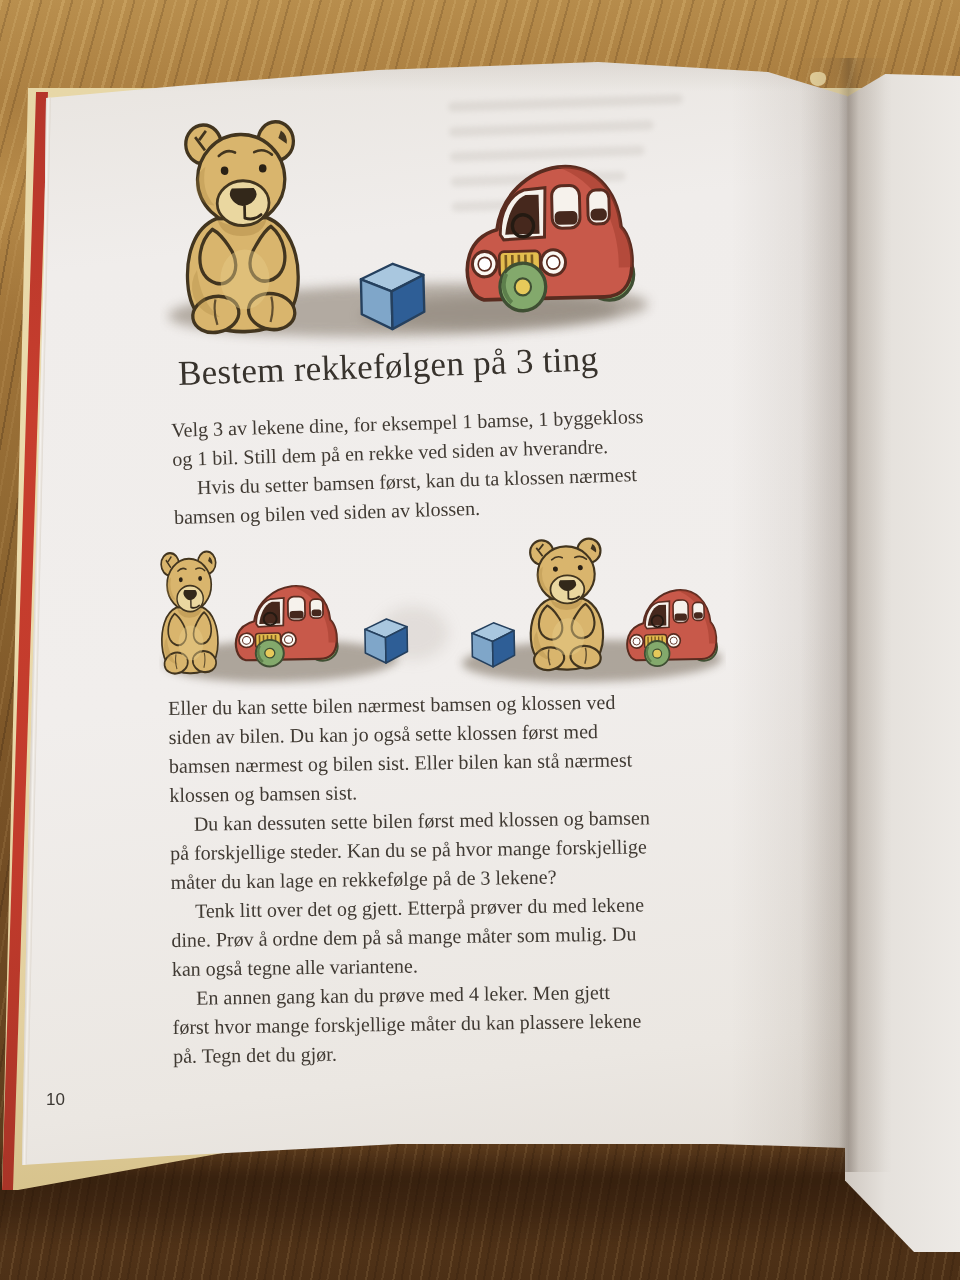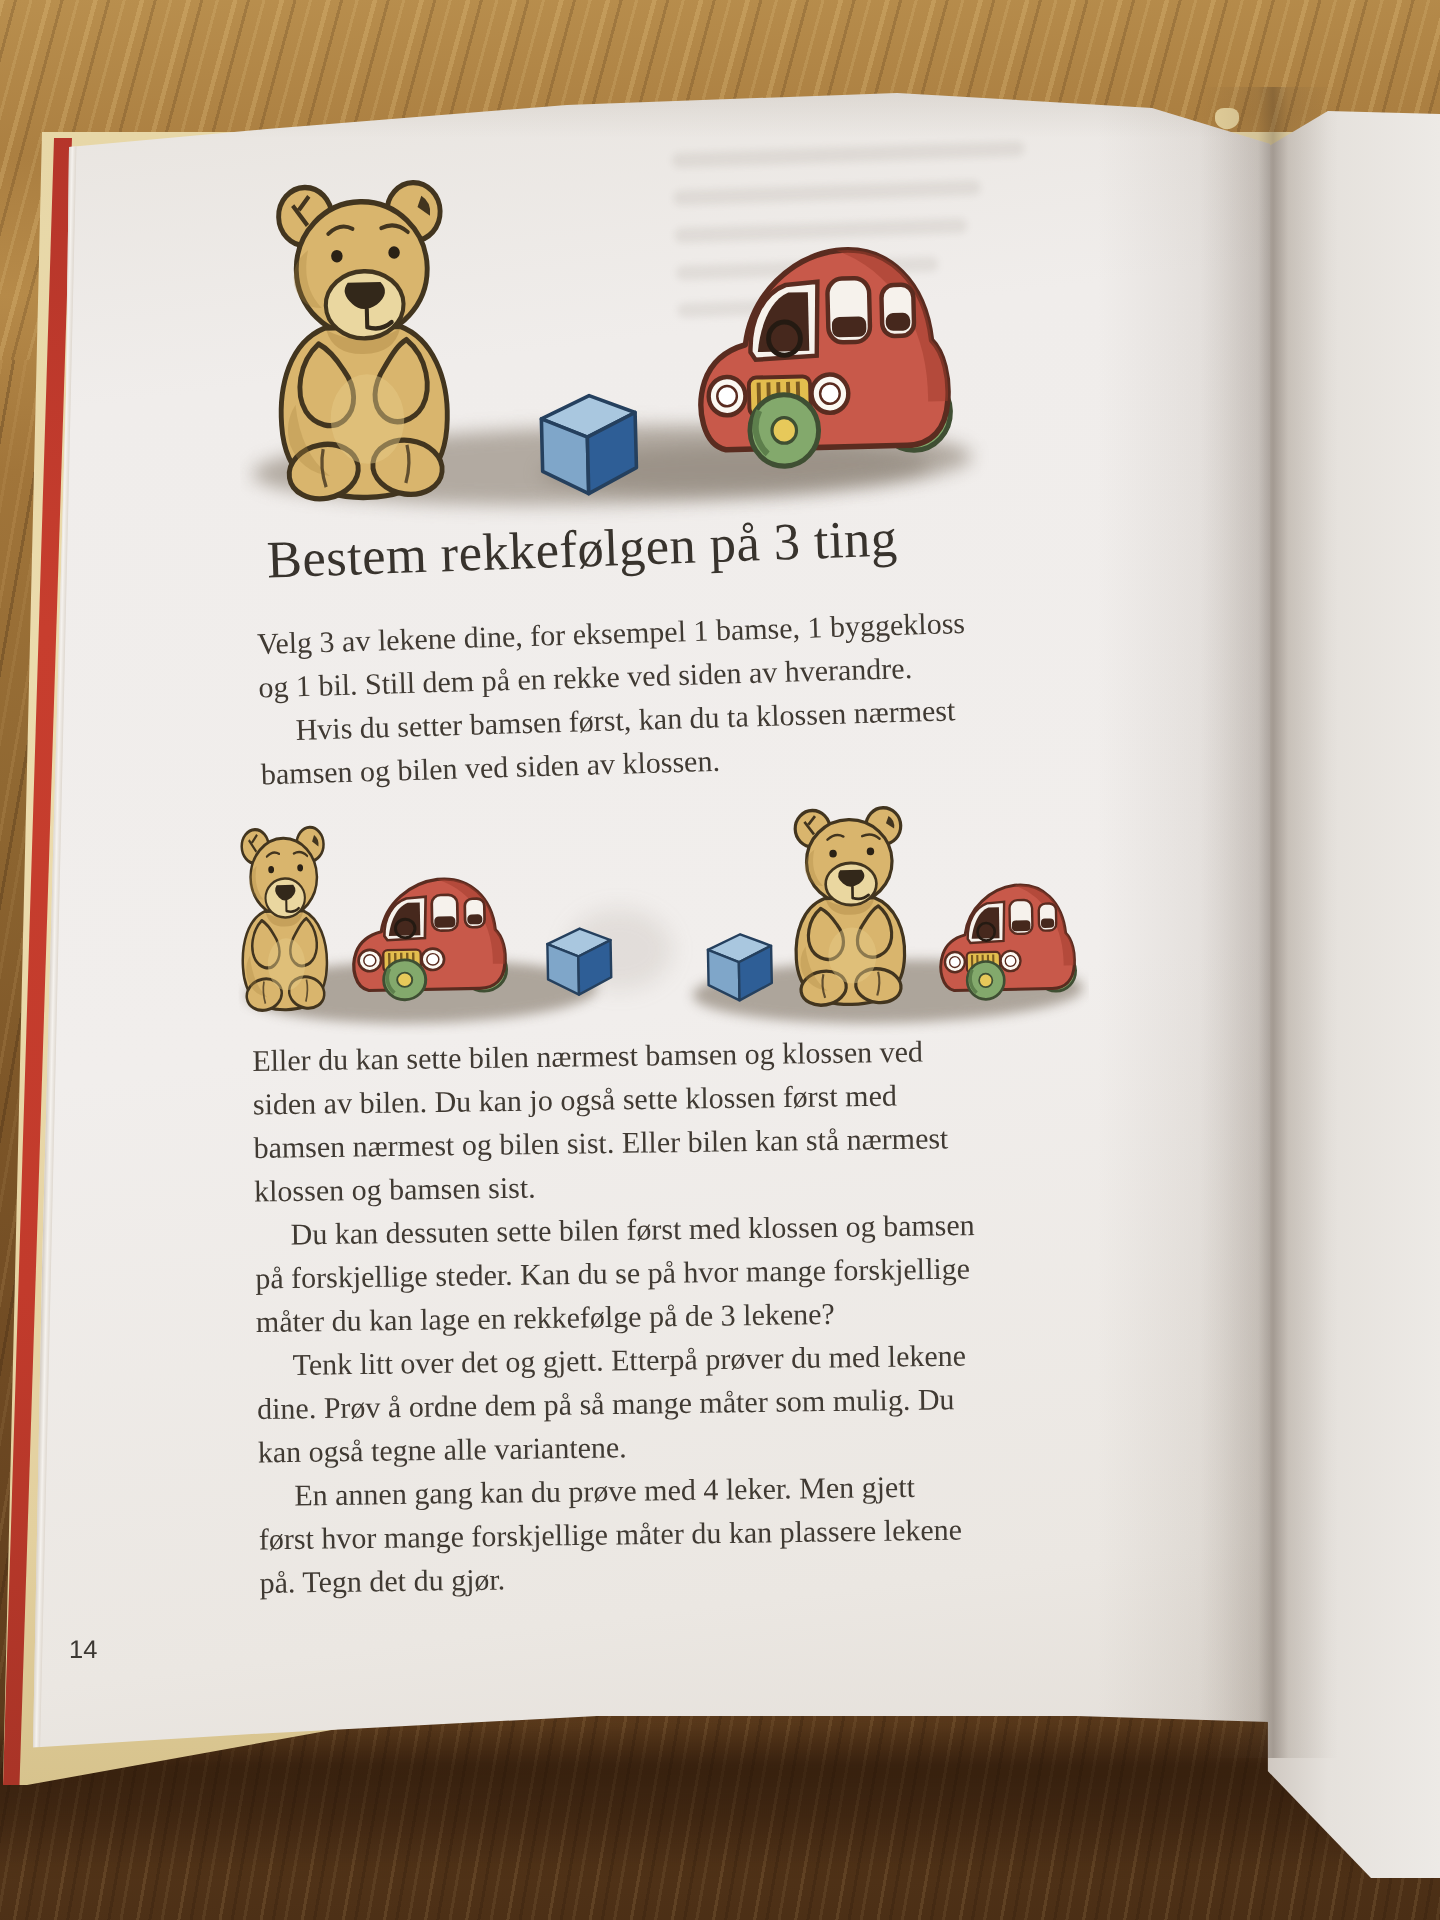--- a/index.html
+++ b/index.html
@@ -222,17 +222,17 @@
 på forskjellige steder. Kan du se på hvor mange forskjellige
 måter du kan lage en rekkefølge på de 3 lekene?</p>
       <p class="para indent">Tenk litt over det og gjett. Etterpå prøver du med lekene
 dine. Prøv å ordne dem på så mange måter som mulig. Du
 kan også tegne alle variantene.</p>
       <p class="para indent">En annen gang kan du prøve med 4 leker. Men gjett
 først hvor mange forskjellige måter du kan plassere lekene
 på. Tegn det du gjør.</p>
     </div>
 
-    <div class="pagenum">14</div>
+    <div class="pagenum">10</div>
   </div>
 
   <div class="gutter"></div>
 </div>
 
 </body></html>

